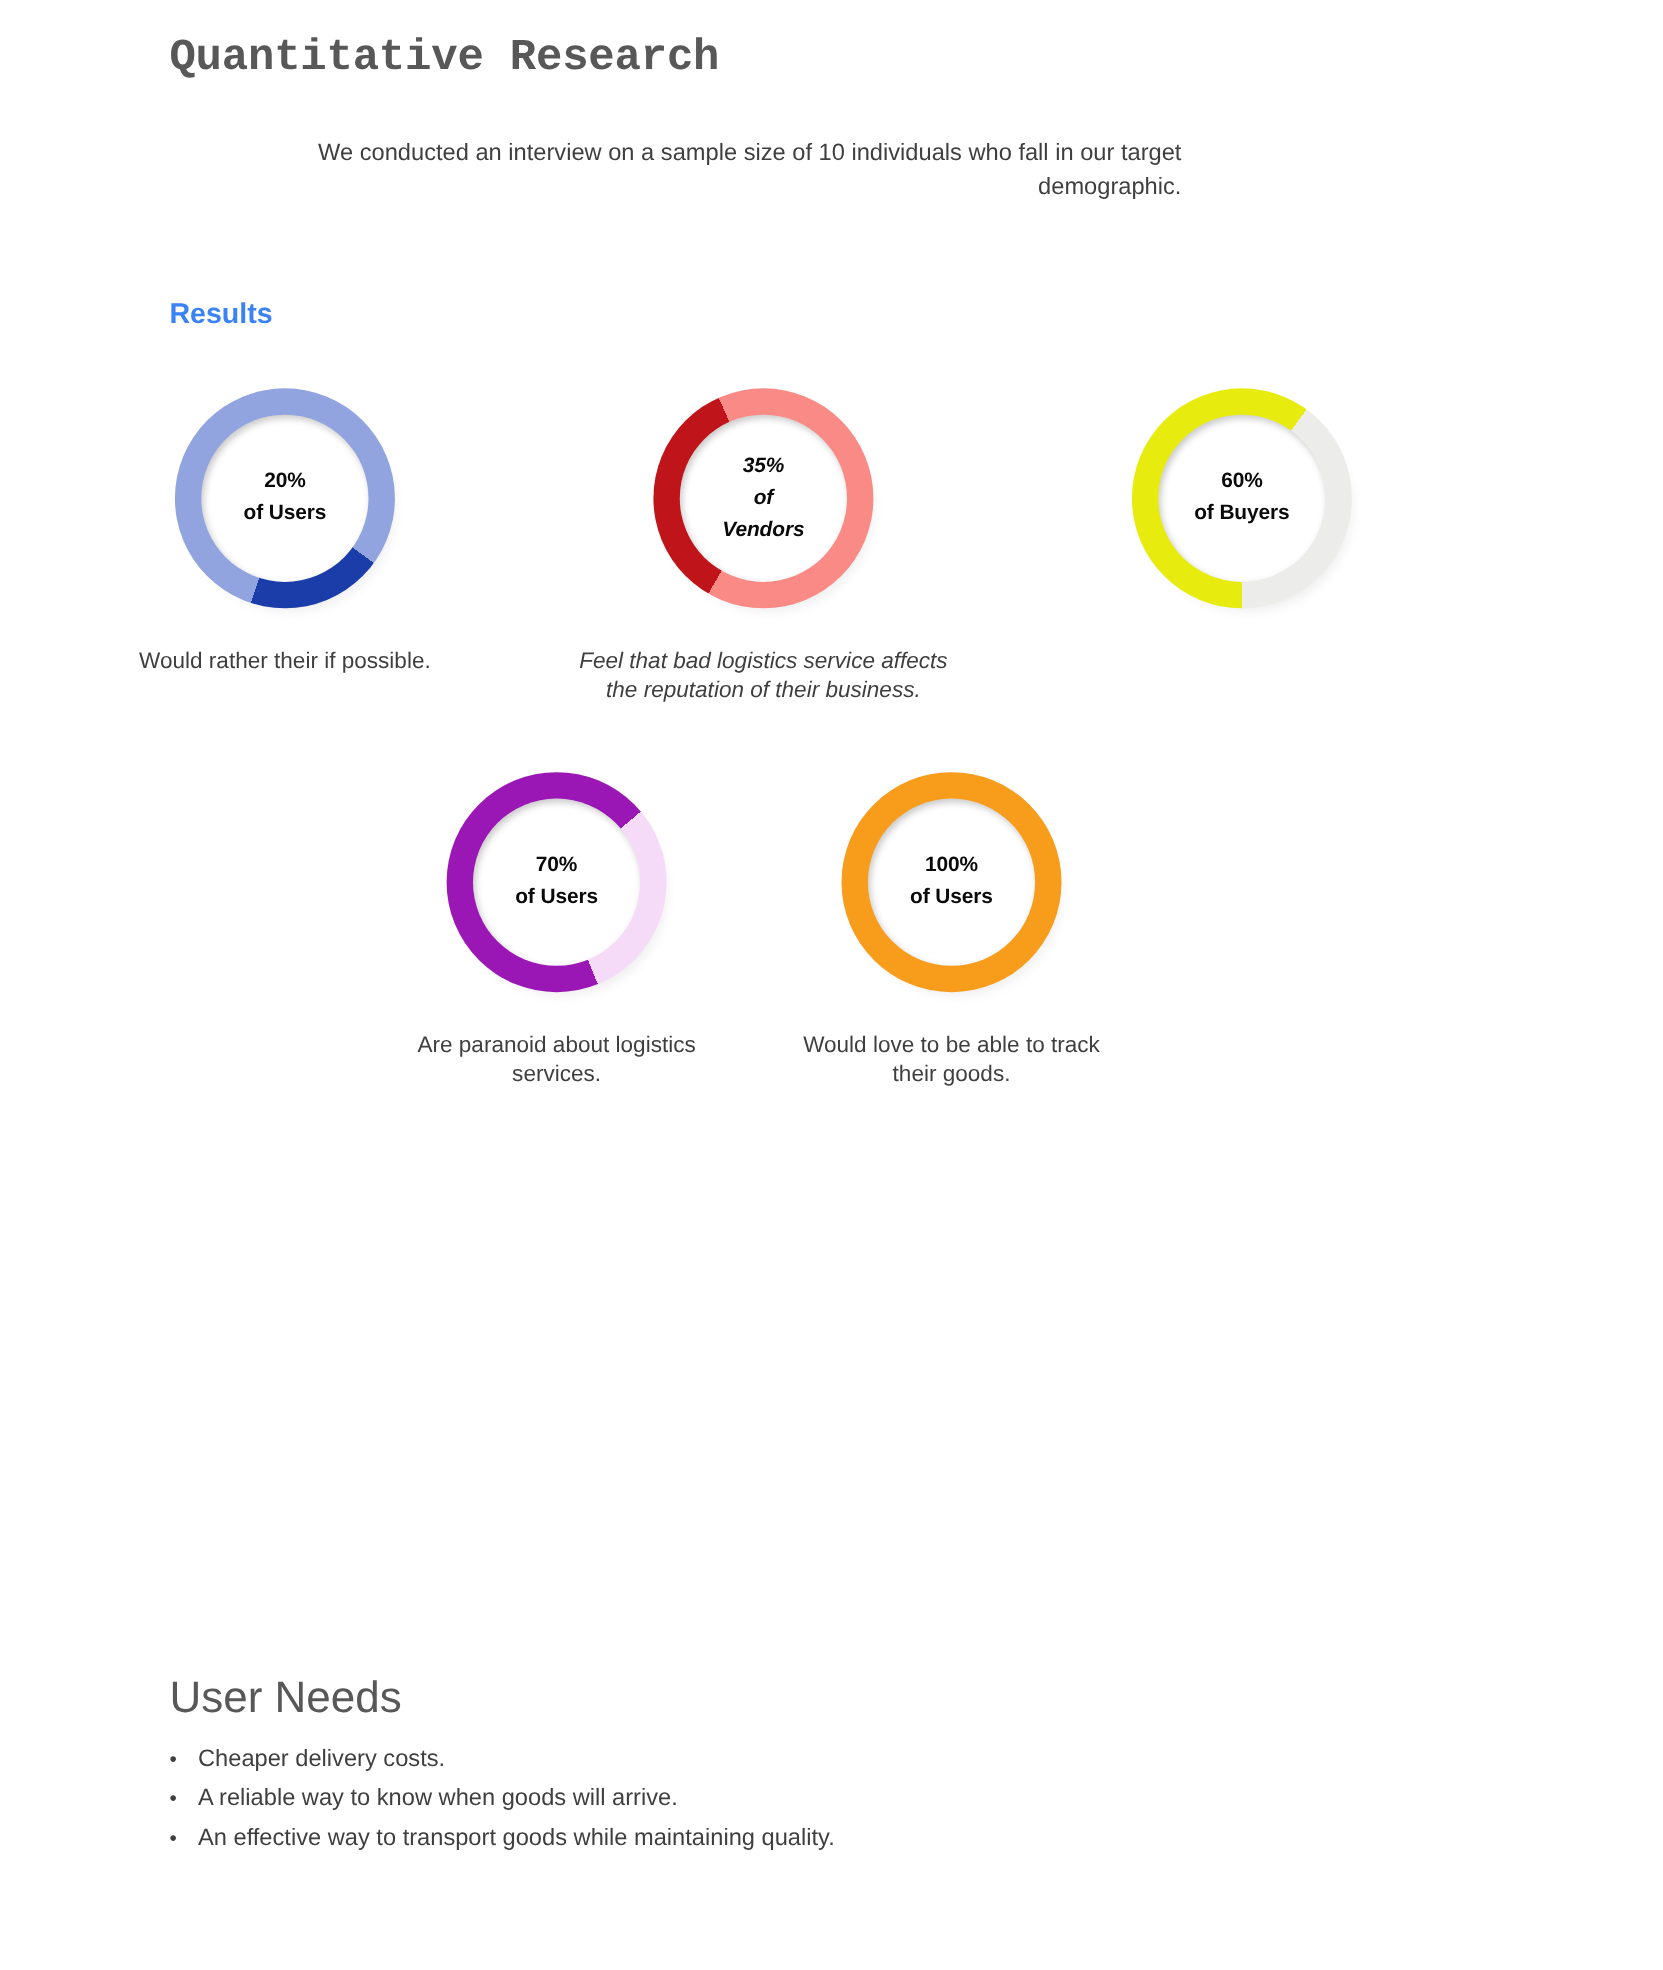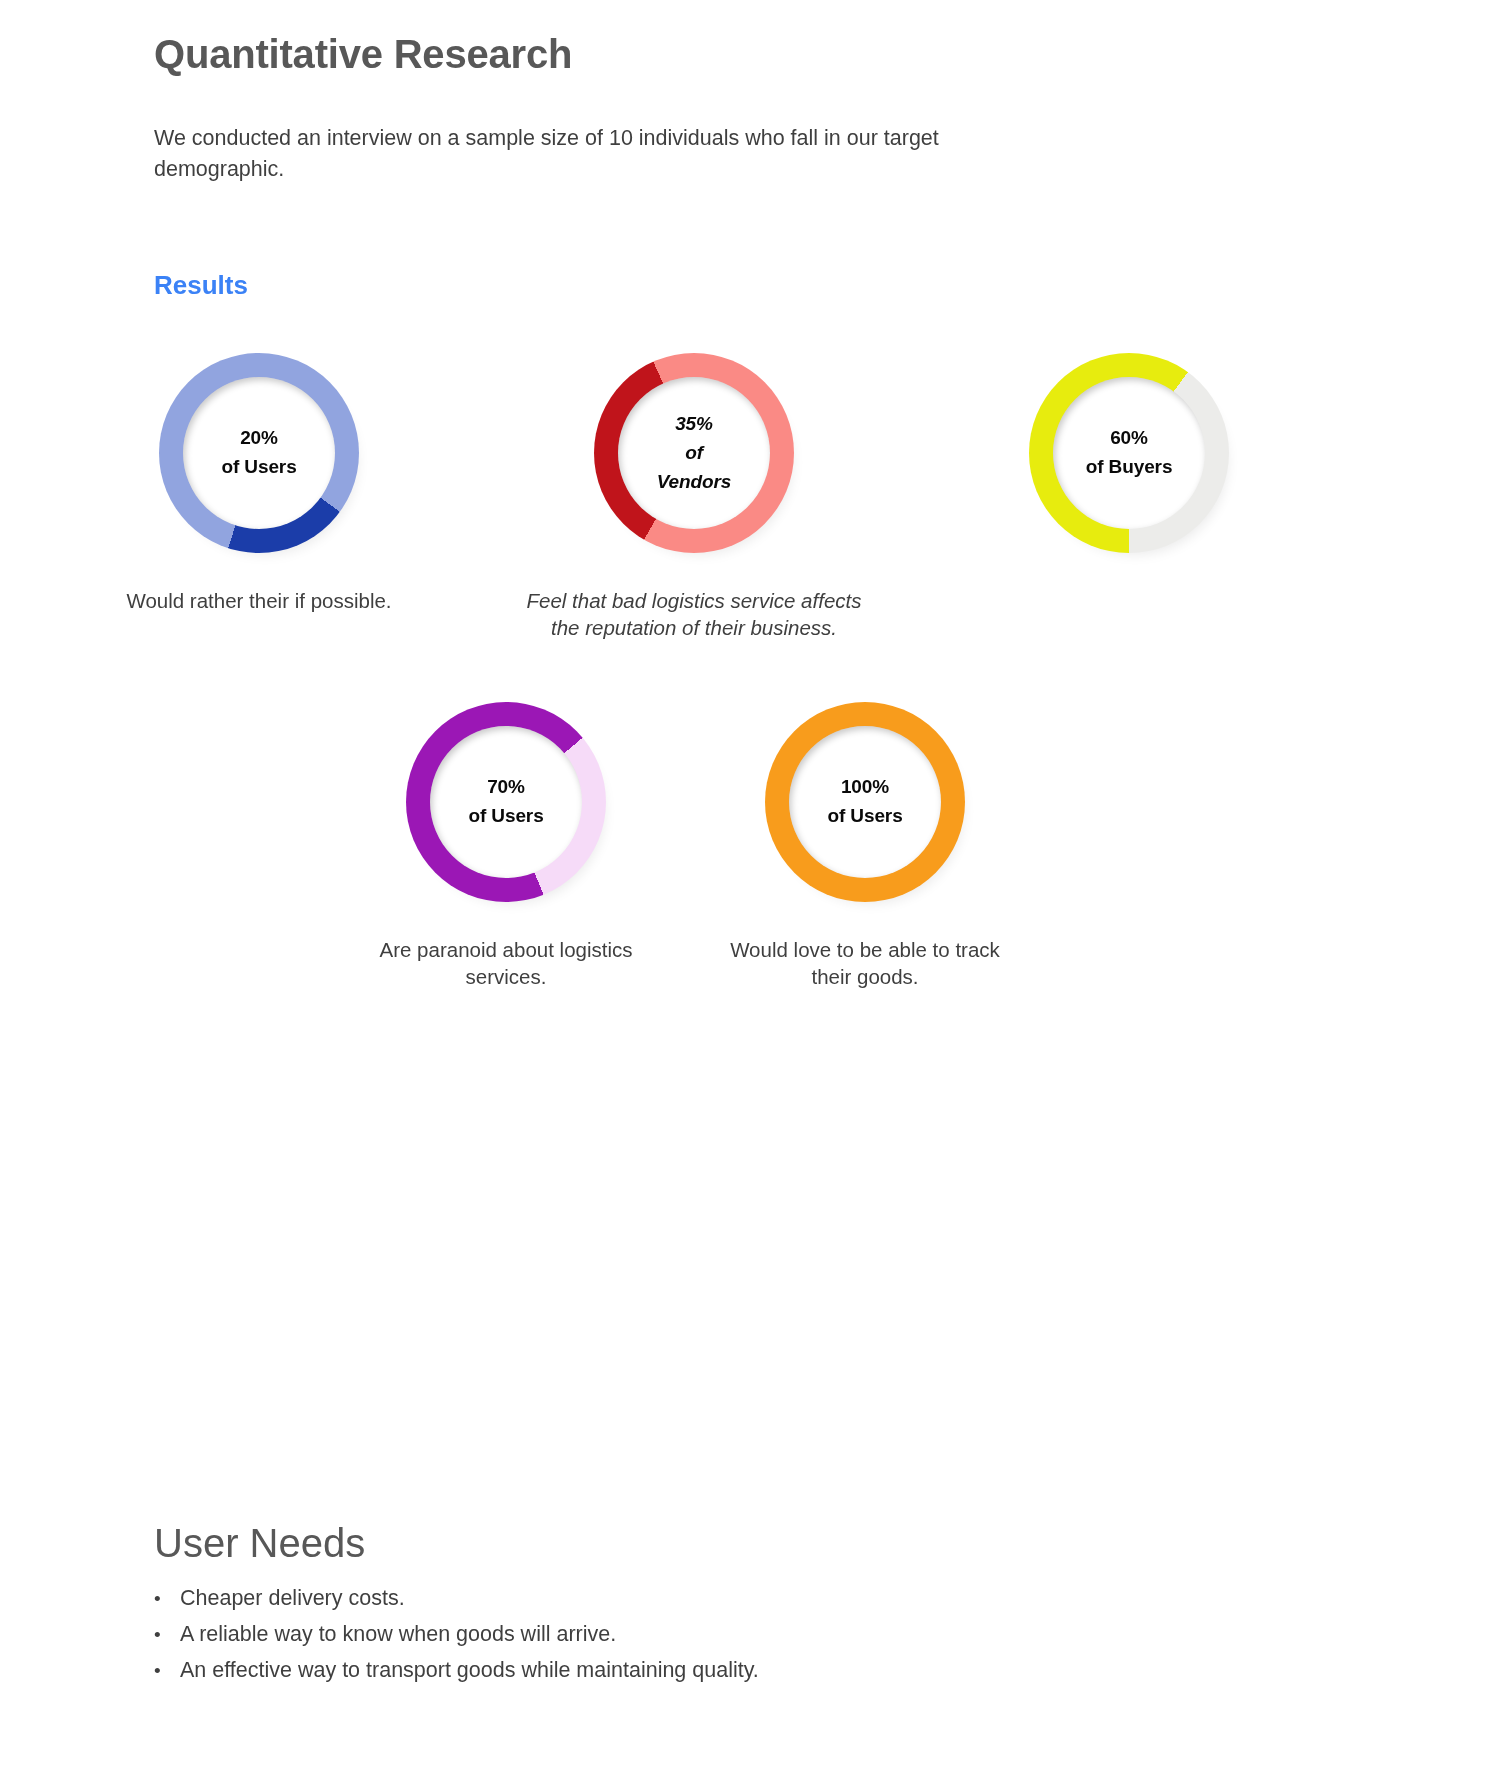--- a/index.html
+++ b/index.html
@@ -25,29 +25,31 @@
 
   
   .page-title {
     font-size: 40px;
     font-weight: bold;
     color: #585858;
     letter-spacing: -0.2px;
     margin: 0;
     padding-top: 30px;
     line-height: 1.2;
+    font-family: Liberation Mono, monospace;
   }
   .intro {
     font-size: 21.5px;
     color: #3f3f3f;
     line-height: 1.42;
     margin: 0;
     padding-top: 45px;
     max-width: 920px;
     font-weight: 400;
+    text-align: right;
   }
   .section-title {
     font-size: 26px;
     font-weight: bold;
     color: #3b82f6;
     margin: 0;
     line-height: 1.2;
   }
   .results-title { padding-top: 86px; }
 

